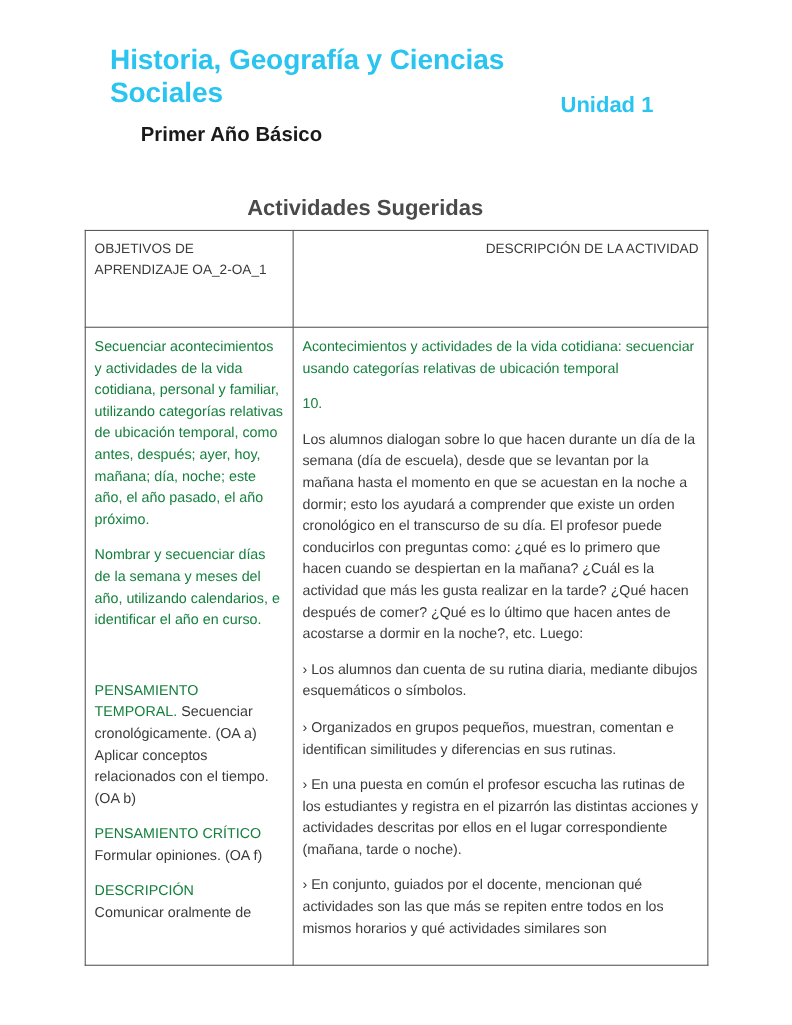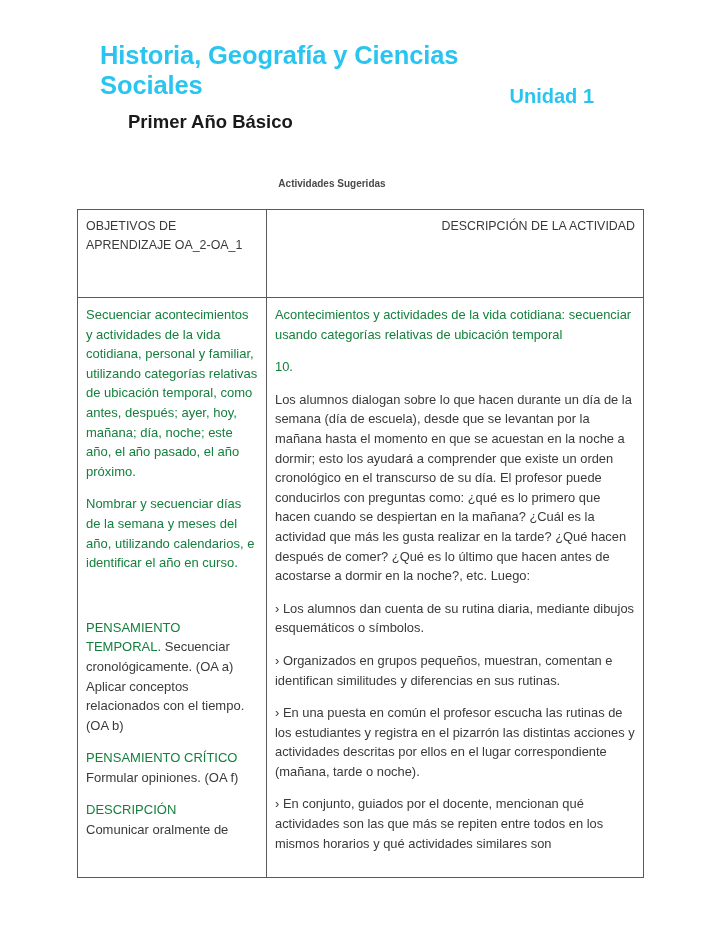--- a/index.html
+++ b/index.html
@@ -68,21 +68,21 @@
     white-space: nowrap;
   }
 
   
   .section-title {
     position: absolute;
     left: 0;
     top: 178px;
     width: 664px;
     text-align: center;
-    font-size: 10px;
+    font-size: 20px;
     font-weight: bold;
     color: #4a4a4a;
   }
 
   
   .act-table {
     position: absolute;
     left: 77px;
     top: 209px;
     width: 566px;

